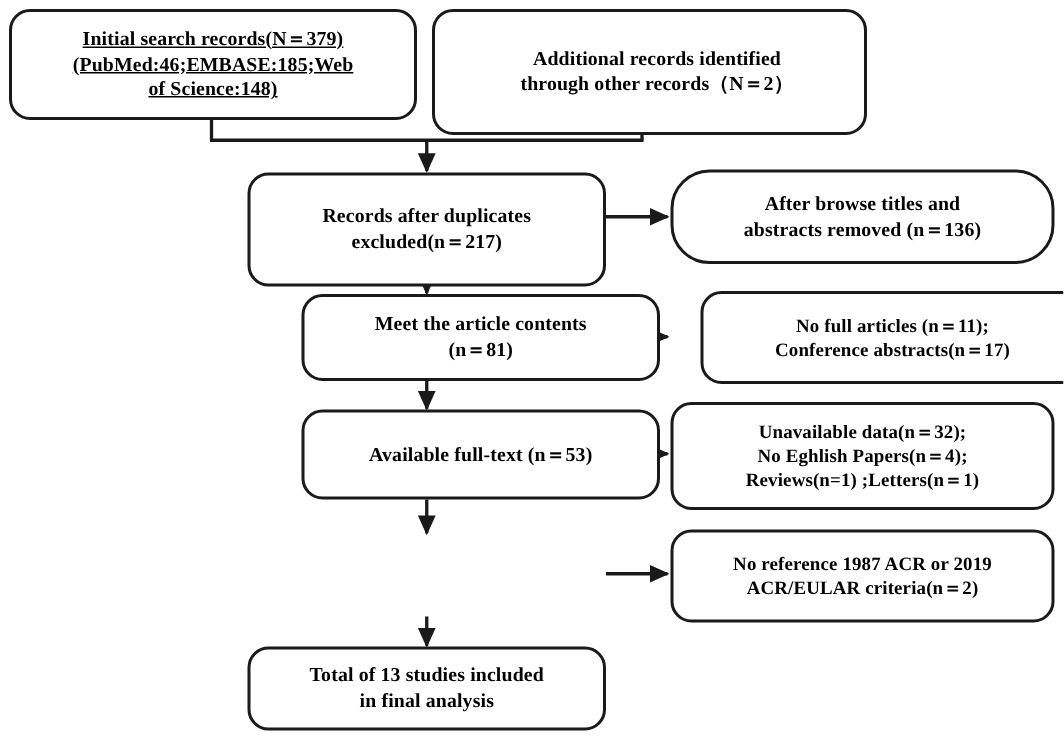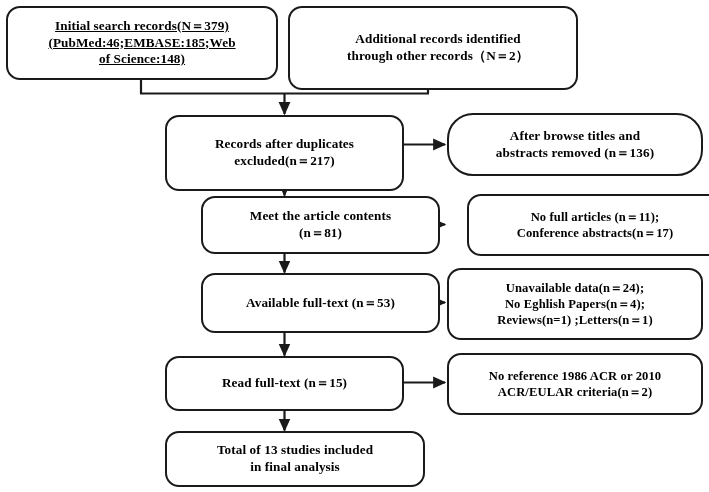--- a/index.html
+++ b/index.html
@@ -112,32 +112,29 @@
   <div class="flow-box box-small" style="left:467px; top:194px; width:256px; height:62px;">
     <span class="box-text">No full articles (n＝11);
 Conference abstracts(n＝17)</span>
   </div>
 
   <div class="flow-box" style="left:165px; top:273px; width:239px; height:60px;margin-left:36px;">
     <span class="box-text">Available full-text (n＝53)</span>
   </div>
 
   <div class="flow-box box-small" style="left:447px; top:268px; width:256px; height:72px;">
-    <span class="box-text">Unavailable data(n＝24);
+    <span class="box-text">Unavailable data(n＝32);
 No Eghlish Papers(n＝4);
 Reviews(n=1) ;Letters(n＝1)</span>
   </div>
 
-  <div class="flow-box" style="left:165px; top:356px; width:239px; height:55px;">
-    <span class="box-text">Read full-text (n＝15)</span>
-  </div>
 
   <div class="flow-box box-small" style="left:447px; top:353px; width:256px; height:62px;">
-    <span class="box-text">No reference 1986 ACR or 2010
+    <span class="box-text">No reference 1987 ACR or 2019
 ACR/EULAR criteria(n＝2)</span>
   </div>
 
-  <div class="flow-box" style="left:165px; top:431px; width:260px; height:56px;">
+  <div class="flow-box" style="left:165px; top:431px; width:239px; height:56px;">
     <span class="box-text">Total of 13 studies included
 in final analysis</span>
   </div>
 
 </div>
 
 </body></html>

